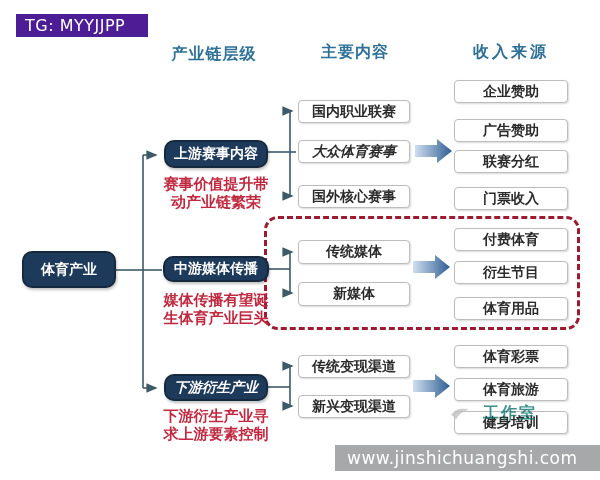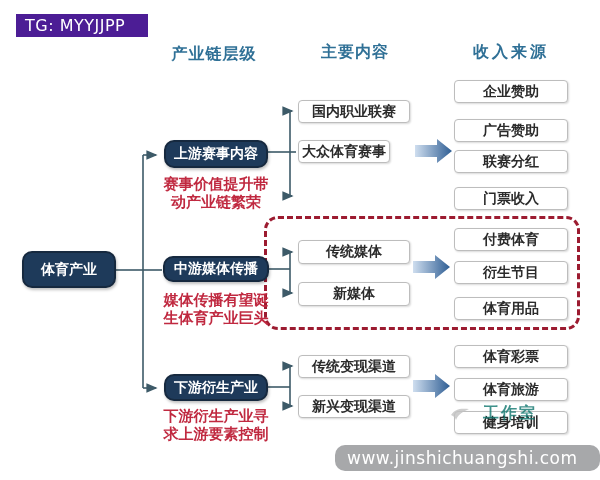--- a/index.html
+++ b/index.html
@@ -100,39 +100,40 @@
   <div class="abs box-navy" style="left:22px;top:251px;width:94px;height:37px;font-size:14px;">
     <span>体育产业</span>
   </div>
 
   <div class="abs box-navy" style="left:164px;top:140px;width:104px;height:28px;font-size:14px;">
     <span>上游赛事内容</span>
   </div>
   <div class="abs box-navy" style="left:163px;top:256px;width:106px;height:26px;font-size:14px;">
     <span>中游媒体传播</span>
   </div>
-  <div class="abs box-navy" style="left:164px;top:374px;width:104px;height:27px;font-size:14px;">
+  <div class="abs box-navy" style="left:164px;top:374px;width:104px;height:27px;font-size:14px;font-style:italic;">
     <span>下游衍生产业</span>
   </div>
 
   <div class="abs caption" style="left:146px;top:175px;width:140px;">
     <div>赛事价值提升带</div>
     <div>动产业链繁荣</div>
   </div>
   <div class="abs caption" style="left:146px;top:291px;width:140px;">
     <div>媒体传播有望诞</div>
     <div>生体育产业巨头</div>
   </div>
   <div class="abs caption" style="left:146px;top:407px;width:140px;">
     <div>下游衍生产业寻</div>
     <div>求上游要素控制</div>
   </div>
 
   <div class="abs box-white" style="left:298px;top:100px;width:112px;height:23px;">国内职业联赛</div>
-  <div class="abs box-white" style="left:298px;top:140px;width:92px;height:23px;">大众体育赛事</div>
+  <div class="abs box-white" style="left:298px;top:140px;width:112px;height:23px;font-style:italic;">大众体育赛事</div>
+  <div class="abs box-white" style="left:298px;top:185px;width:112px;height:23px;">国外核心赛事</div>
 
   <div class="abs box-white" style="left:298px;top:240px;width:112px;height:24px;">传统媒体</div>
   <div class="abs box-white" style="left:298px;top:282px;width:112px;height:24px;">新媒体</div>
 
   <div class="abs box-white" style="left:298px;top:355px;width:112px;height:23px;">传统变现渠道</div>
   <div class="abs box-white" style="left:298px;top:395px;width:112px;height:23px;">新兴变现渠道</div>
 
   <div class="abs box-white" style="left:454px;top:80px;width:114px;height:23px;">企业赞助</div>
   <div class="abs box-white" style="left:454px;top:119px;width:114px;height:23px;">广告赞助</div>
   <div class="abs box-white" style="left:454px;top:150px;width:114px;height:23px;">联赛分红</div>
@@ -146,17 +147,17 @@
   <div class="abs box-white" style="left:454px;top:378px;width:114px;height:23px;">体育旅游</div>
   <div class="abs box-white" style="left:454px;top:411px;width:114px;height:23px;">健身培训</div>
 
   <div class="abs watermark" style="left:450px;top:403px;width:140px;">
     <svg width="20" height="14" viewBox="0 0 20 14">
       <path d="M1,8 C5,2 10,1 19,2 C12,5 8,8 6,13 C5,10 3,9 1,8 Z" fill="#c2c2c2"></path>
     </svg>
     <span>工作室</span>
   </div>
 
-  <div class="abs banner" style="left:335px;top:445px;width:265px;height:26px;background:#a7a8aa;font-size:17px;padding-left:12px;border-radius:10px;">
+  <div class="abs banner" style="left:335px;top:445px;width:265px;height:26px;background:#a7a8aa;font-size:17px;padding-left:12px;">
     <span>www.jinshichuangshi.com</span>
   </div>
 
 </div>
 
 </body></html>

